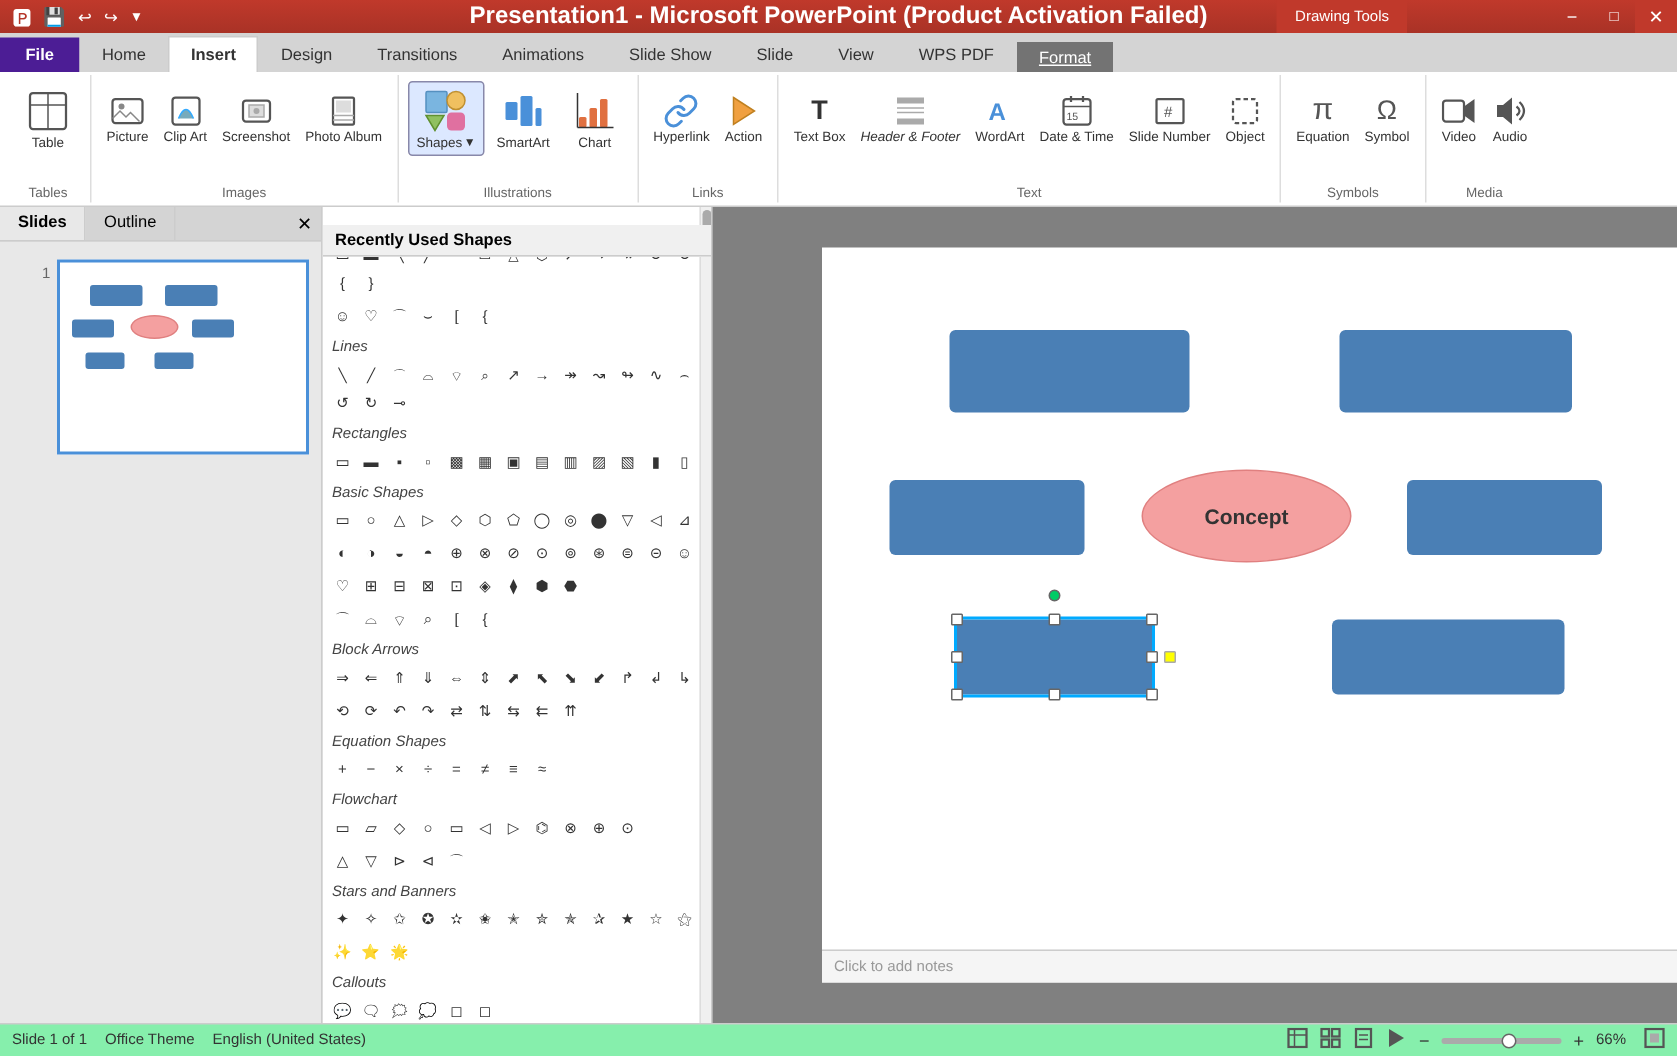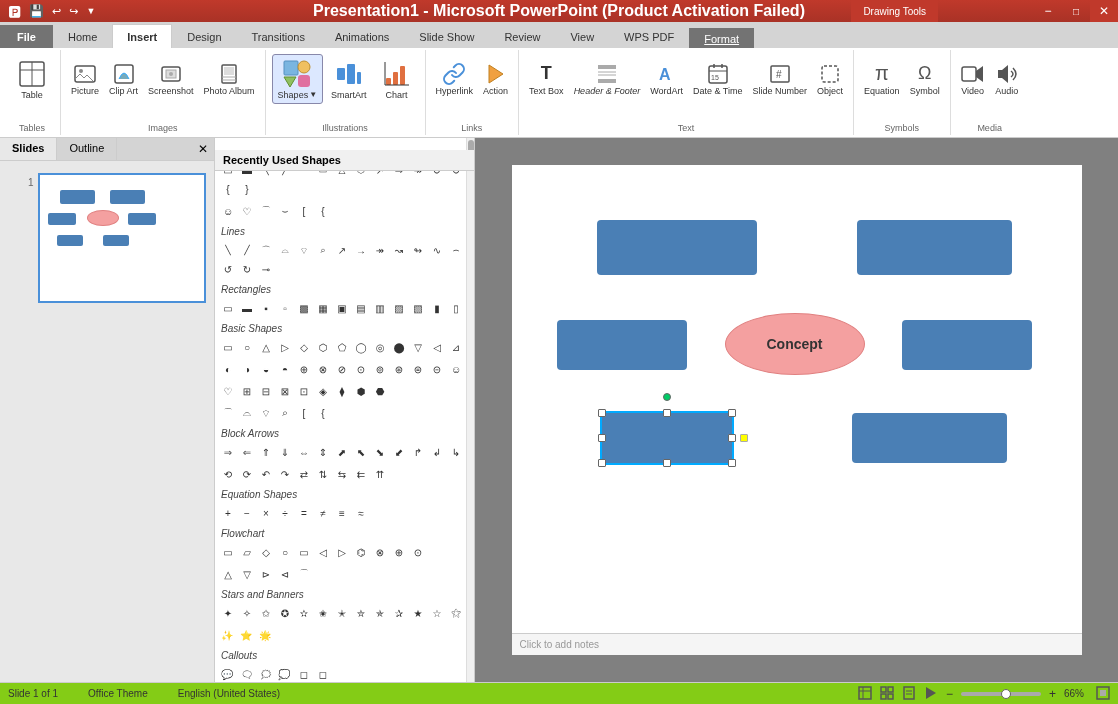--- a/index.html
+++ b/index.html
@@ -38,21 +38,21 @@
       background: #d4d4d4;
       color: #333;
     }
     .tab-item.active {
       background: white;
       border-color: #ccc;
       color: #333;
       font-weight: bold;
     }
     .tab-item.file-tab {
-      background: #737373;
+      background: #4c1d95;
       color: white;
       font-weight: bold;
       padding: 4px 16px;
       height: 23px;
     }
     .tab-item.format-tab {
       background: #737373;
       color: white;
       height: 20px;
       text-decoration: underline;
@@ -219,21 +219,21 @@
       color: #333;
       border: 1px solid transparent;
     }
 
     
     #slide-canvas {
       flex: 1;
       background: #808080;
       display: flex;
       align-items: center;
-      justify-content: center;
+      justify-content: flex-end;
       overflow: hidden;
       position: relative;
     }
     #slide-main {
       width: 570px;
       height: 490px;
       background: white;
       position: relative;
     }
 
@@ -263,28 +263,27 @@
     .sel-handle.yellow {
       top: calc(50% - 4px);
       right: -16px;
       background: yellow;
       border-color: #aaa;
     }
 
     
     #status-bar {
       height: 22px;
-      background: #84cc16;
+      background: #86efac;
       border-top: 1px solid #ccc;
       display: flex;
       align-items: center;
       padding: 0 8px;
       font-size: 10px;
       color: #333;
-      gap: 18px;
     }
     .status-right {
       margin-left: auto;
       display: flex;
       align-items: center;
       gap: 8px;
     }
     .zoom-slider {
       width: 80px;
       height: 4px;
@@ -338,21 +337,21 @@
 </div>
 
 <div id="tab-bar">
   <div class="tab-item file-tab">File</div>
   <div class="tab-item">Home</div>
   <div class="tab-item active">Insert</div>
   <div class="tab-item">Design</div>
   <div class="tab-item">Transitions</div>
   <div class="tab-item">Animations</div>
   <div class="tab-item">Slide Show</div>
-  <div class="tab-item">Review</div>
+  <div class="tab-item">Slide</div>
   <div class="tab-item">View</div>
   <div class="tab-item">WPS PDF</div>
   <div class="tab-item format-tab">Format</div>
 </div>
 
 <div id="toolbar">
 
   <div class="toolbar-group">
     <div class="toolbar-icons-row">
       <div class="toolbar-btn">

